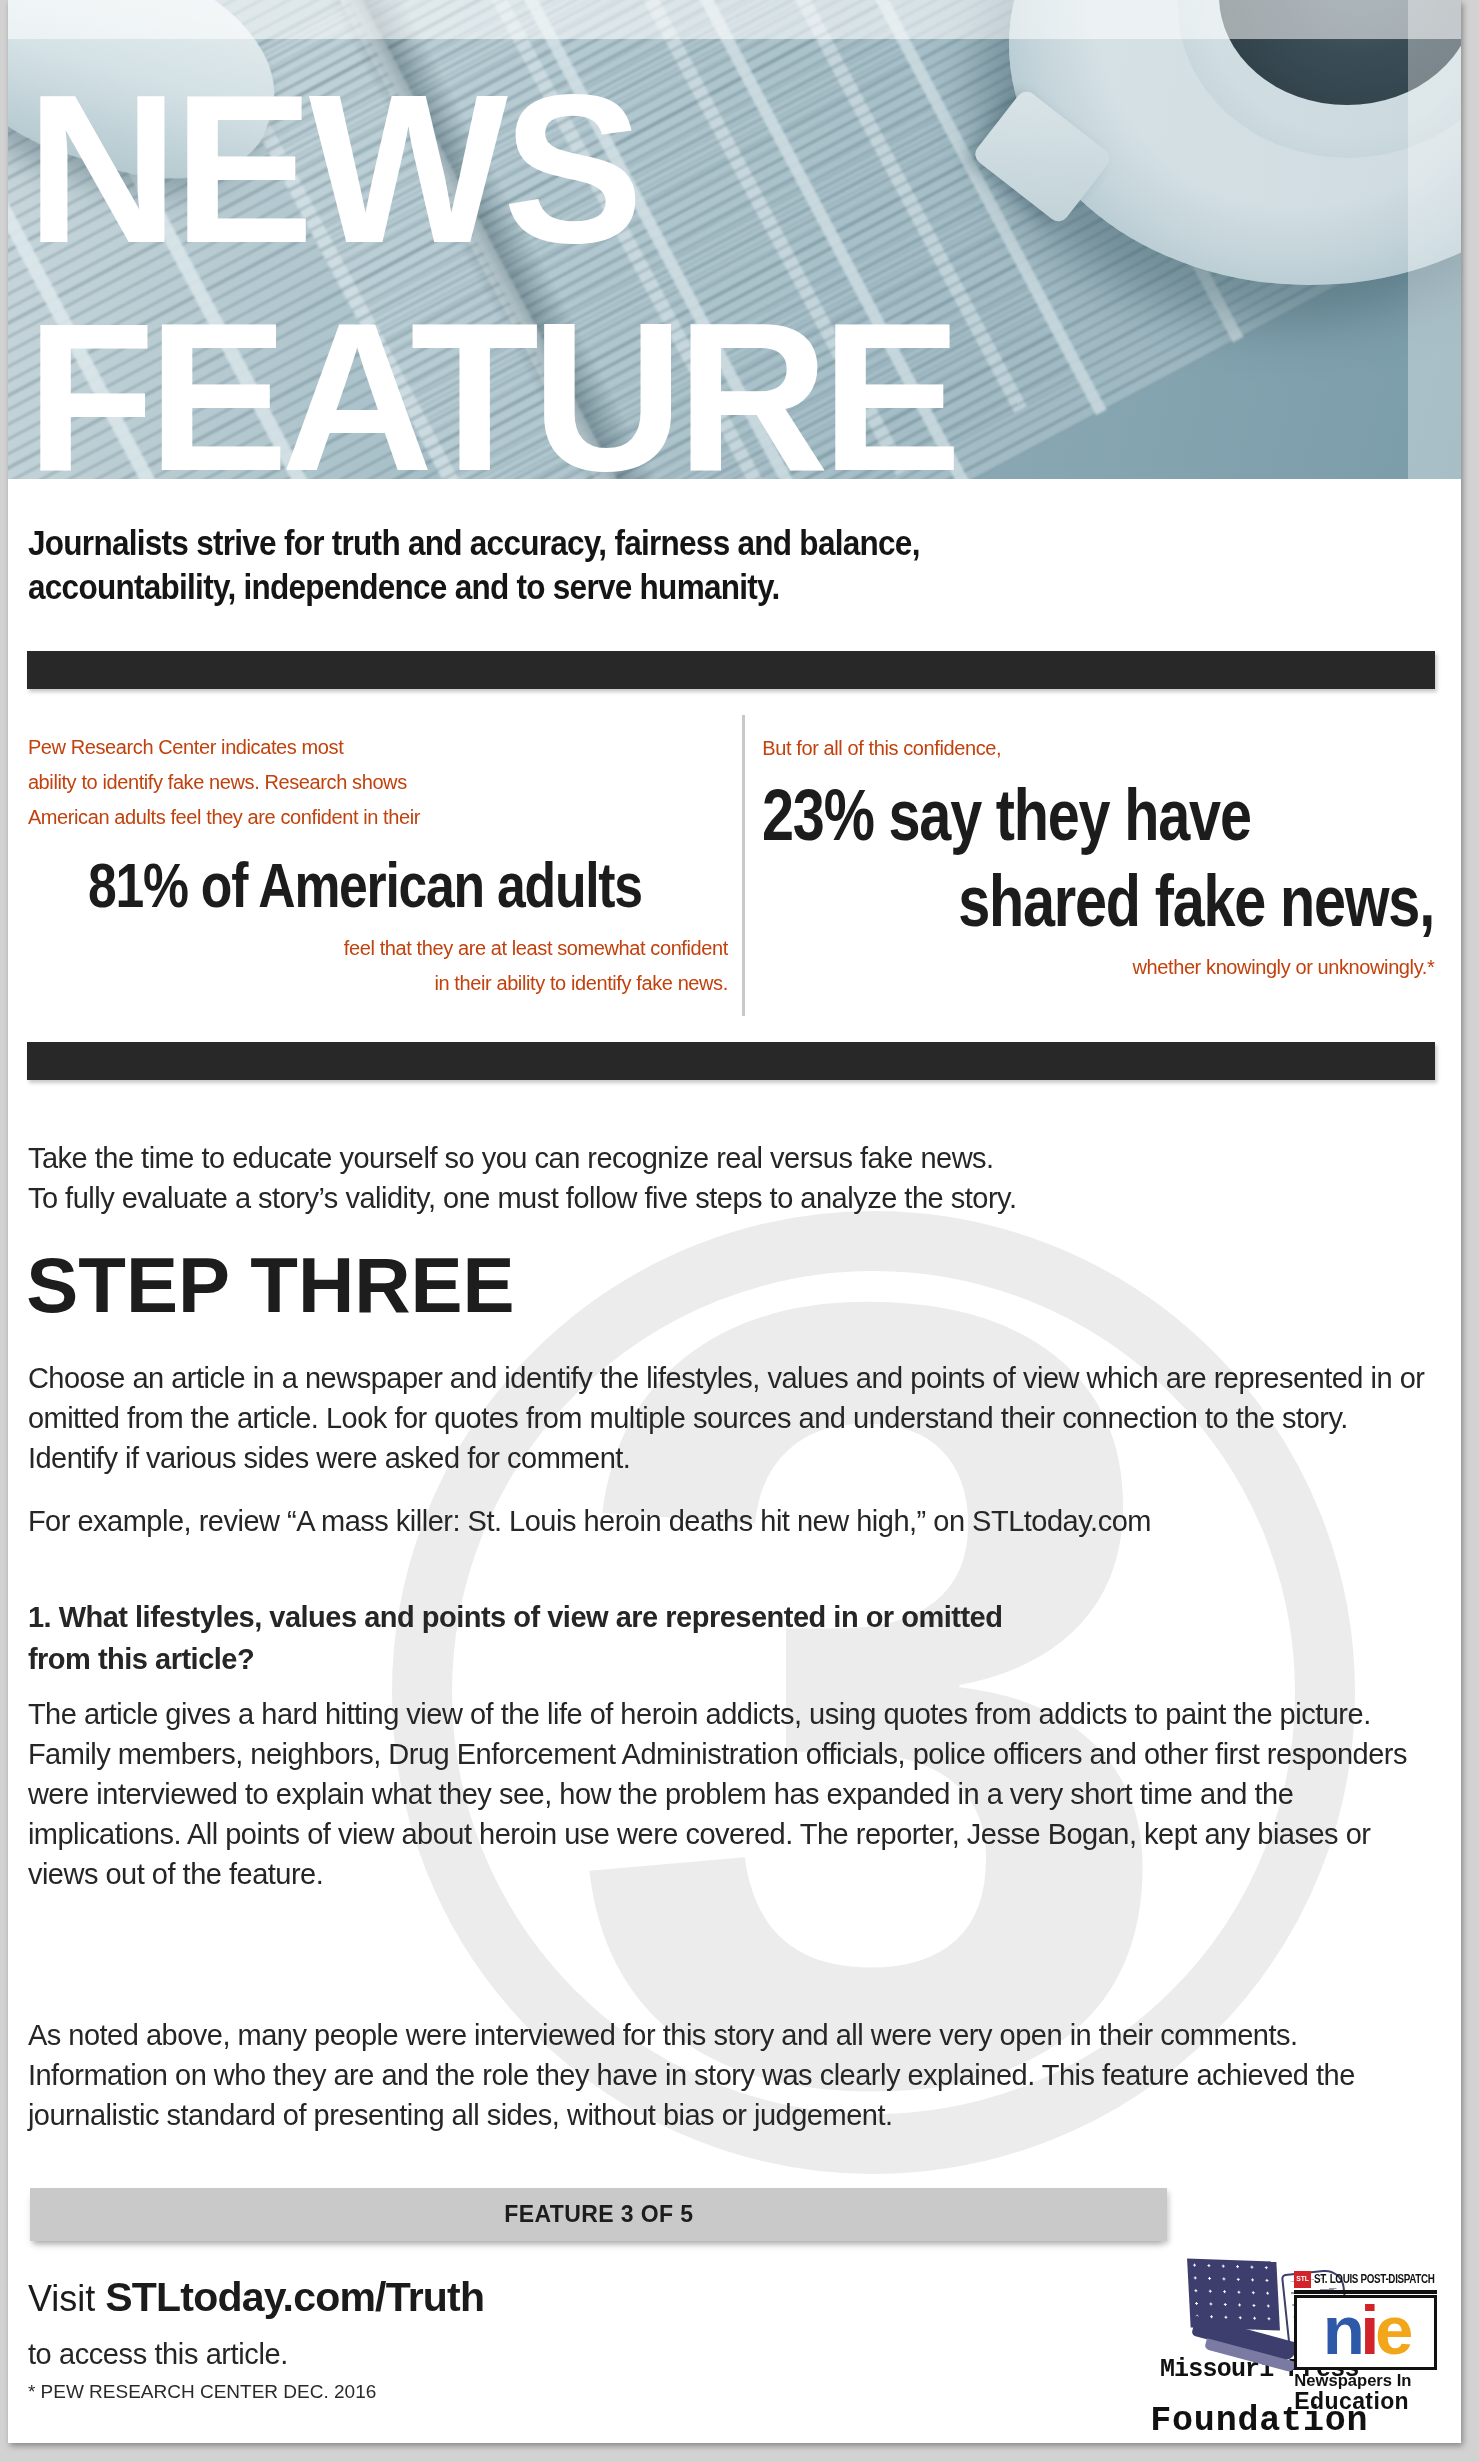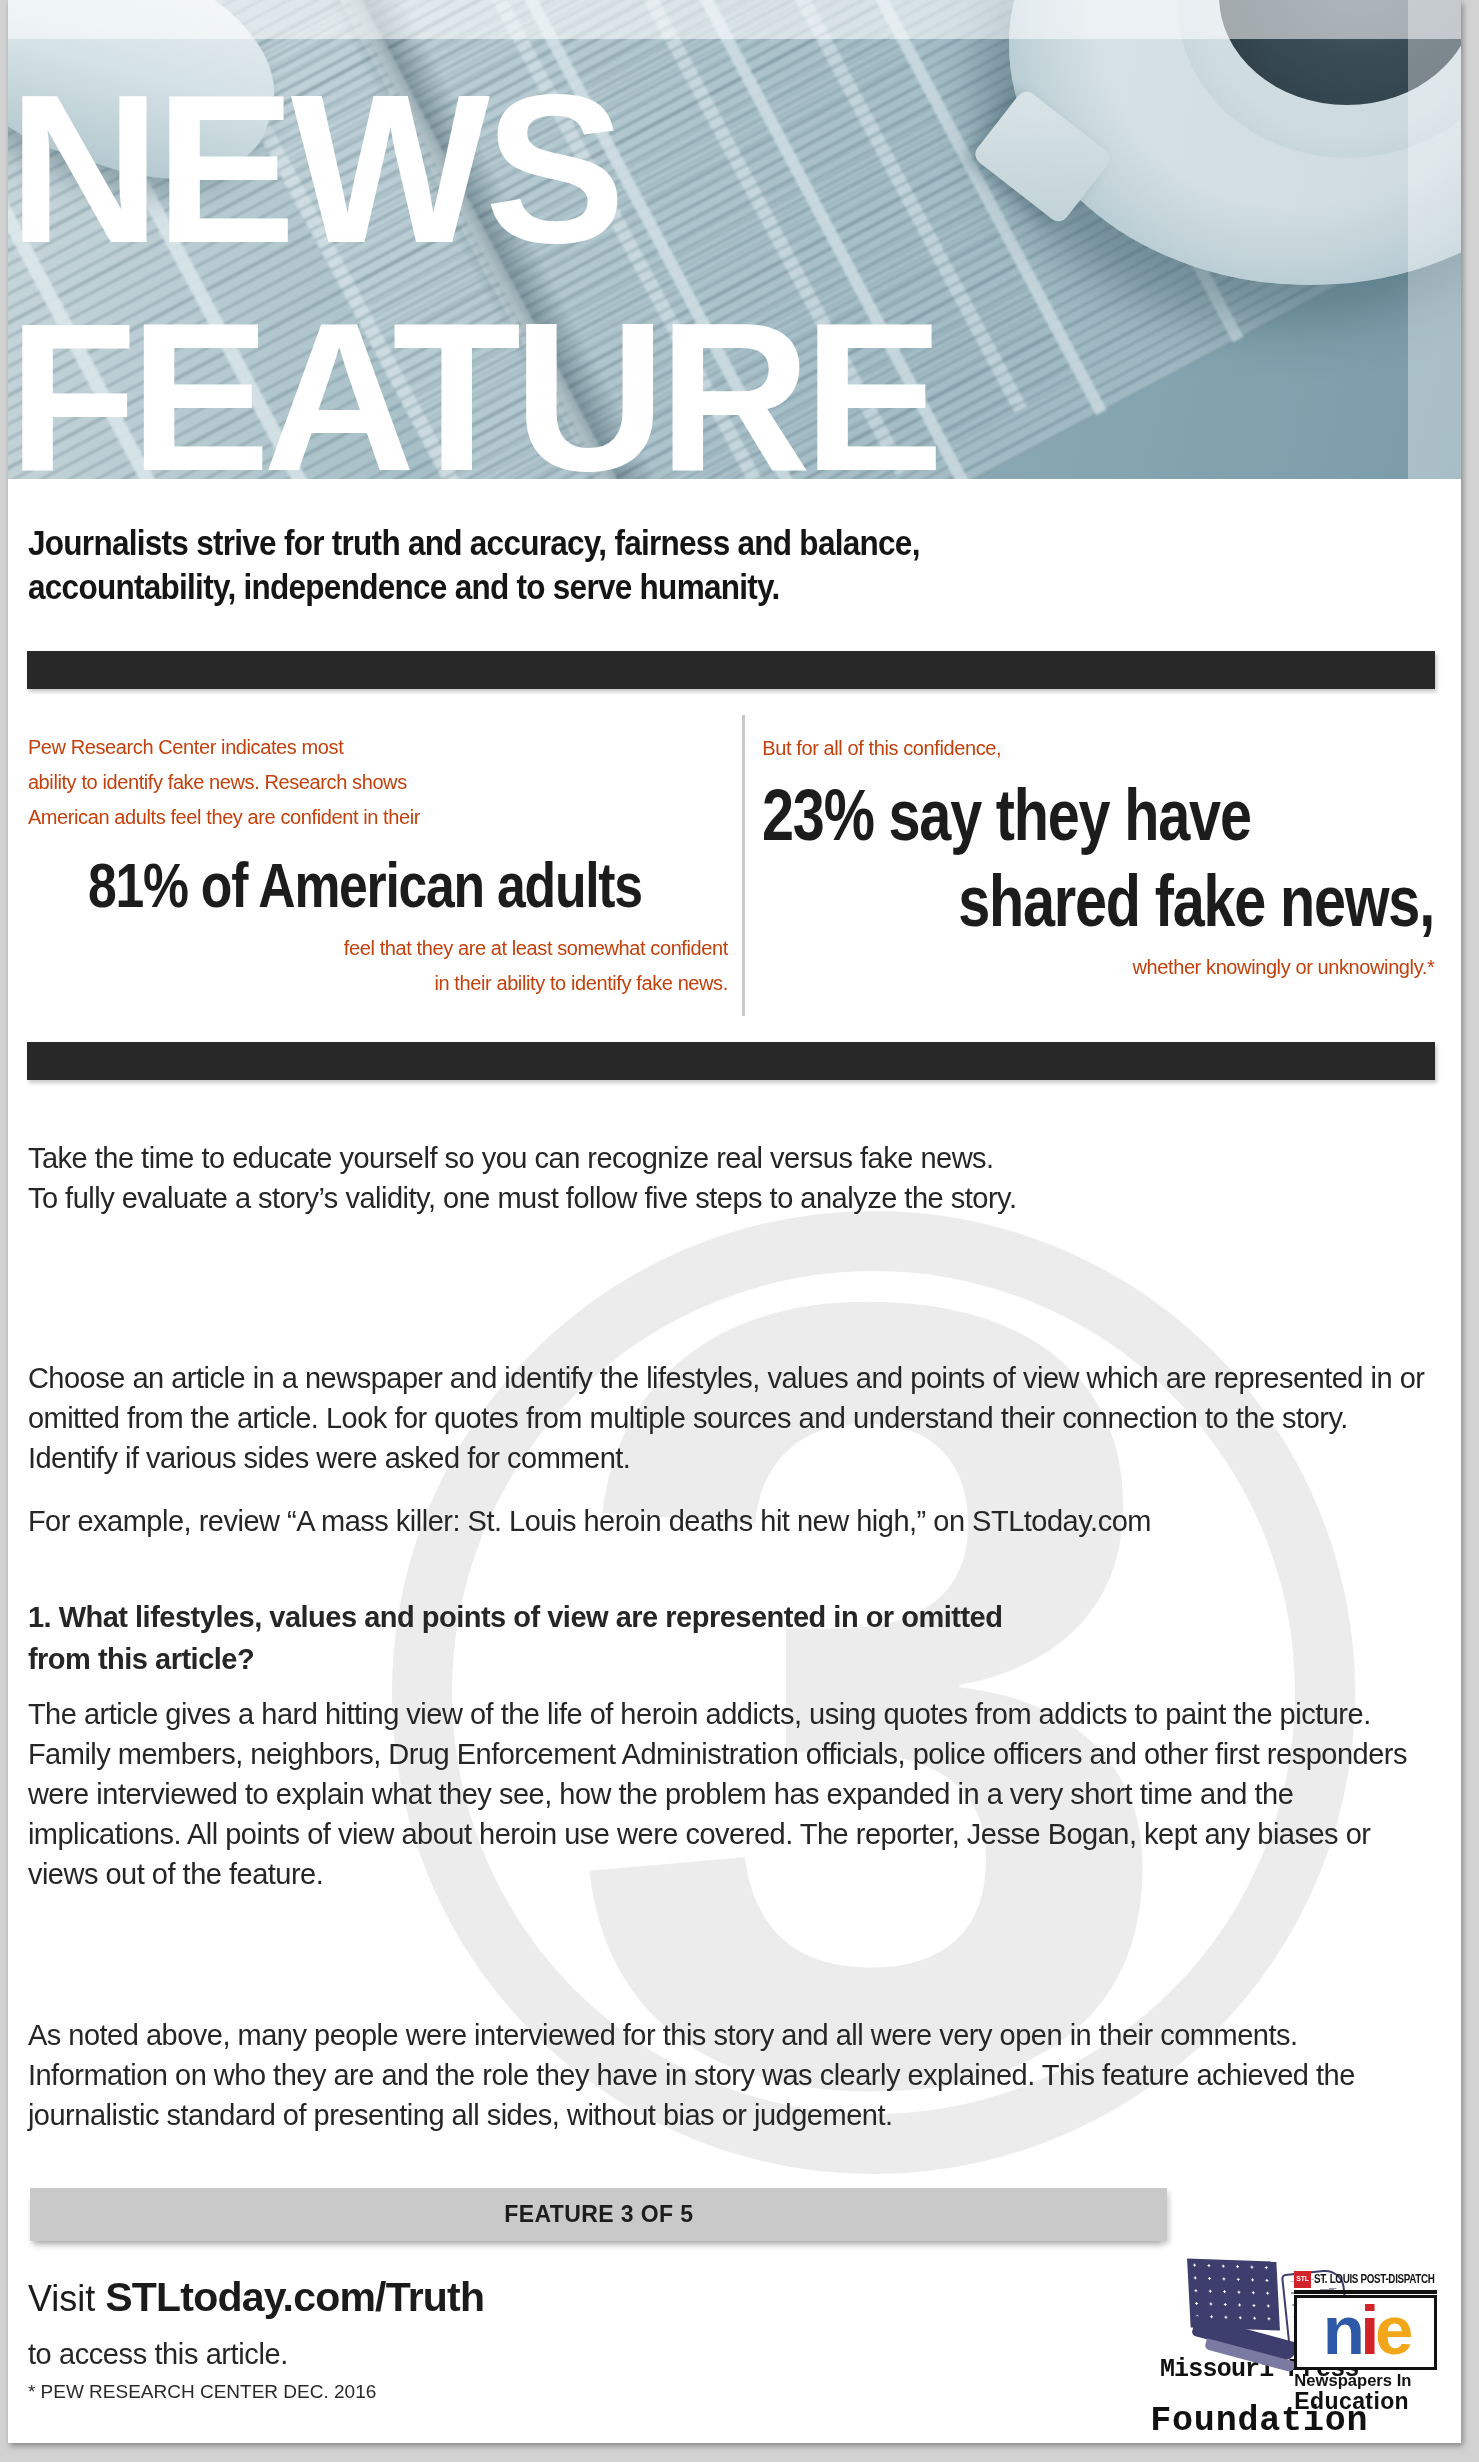--- a/index.html
+++ b/index.html
@@ -39,21 +39,21 @@
     box-shadow:-30px 38px 53px rgba(25,55,66,0.4);}
   .h-cup{left:1170px;top:-143px;width:339px;height:301px;border-radius:50%;
     background:radial-gradient(circle at 50% 45%,#eef4f5 60%,#cfdde1 100%);}
   .h-coffee{left:1211px;top:-113px;width:256px;height:218px;border-radius:50%;
     background:radial-gradient(circle at 55% 35%,#44555e 0%,#27343c 45%,#141d22 100%);}
   .h-sugar{left:978px;top:113px;width:113px;height:87px;transform:rotate(38deg);border-radius:10.5px;
     background:linear-gradient(150deg,#f7fafa,#d8e4e7);box-shadow:-6px 7.5px 13.5px rgba(25,55,66,0.3);}
   .h-tint{inset:0;background:linear-gradient(100deg,rgba(160,190,200,0.12),rgba(110,145,160,0.28));}
   .h-frame-top{left:0;top:0;width:100%;height:39px;background:rgba(255,255,255,0.55);}
   .h-frame-right{right:0;top:0;width:53px;height:100%;background:rgba(255,255,255,0.35);}
-  .hero-title{position:absolute;left:0;top:56px;color:#ffffff;font-weight:bold;
+  .hero-title{position:absolute;left:18px;top:56px;color:#ffffff;font-weight:bold;
     line-height:1.08;letter-spacing:-5.3px;}
   .hero-title .t1{font-size:211px;}
   .hero-title .t2{font-size:211px;letter-spacing:-7.5px;}
 
   
   .tagline{position:absolute;left:19.6px;top:521px;font-size:35px;font-weight:bold;
     line-height:44px;letter-spacing:-0.8px;color:#151515;transform:scaleX(0.9);
     transform-origin:left top;white-space:nowrap;}
 
   
@@ -192,20 +192,21 @@
   <div class="watermark">
     <div class="wm-ring"></div>
     <div class="wm-three">3</div>
   </div>
 
   <div class="body-text intro nowrap-lines">
     <div>Take the time to educate yourself so you can recognize real versus fake news.</div>
     <div>To fully evaluate a story’s validity, one must follow five steps to analyze the story.</div>
   </div>
 
+  <div class="step-heading">STEP THREE</div>
 
   <div class="body-text para1">Choose an article in a newspaper and identify the lifestyles, values and points of view which are represented in or omitted from the article. Look for quotes from multiple sources and understand their connection to the story. Identify if various sides were asked for comment.</div>
 
   <div class="body-text para2 nowrap-lines">
     <div>For example, review “A mass killer: St. Louis heroin deaths hit new high,” on STLtoday.com</div>
   </div>
 
   <div class="body-text bold q1 nowrap-lines">
     <div>1. What lifestyles, values and points of view are represented in or omitted</div>
     <div>from this article?</div>

